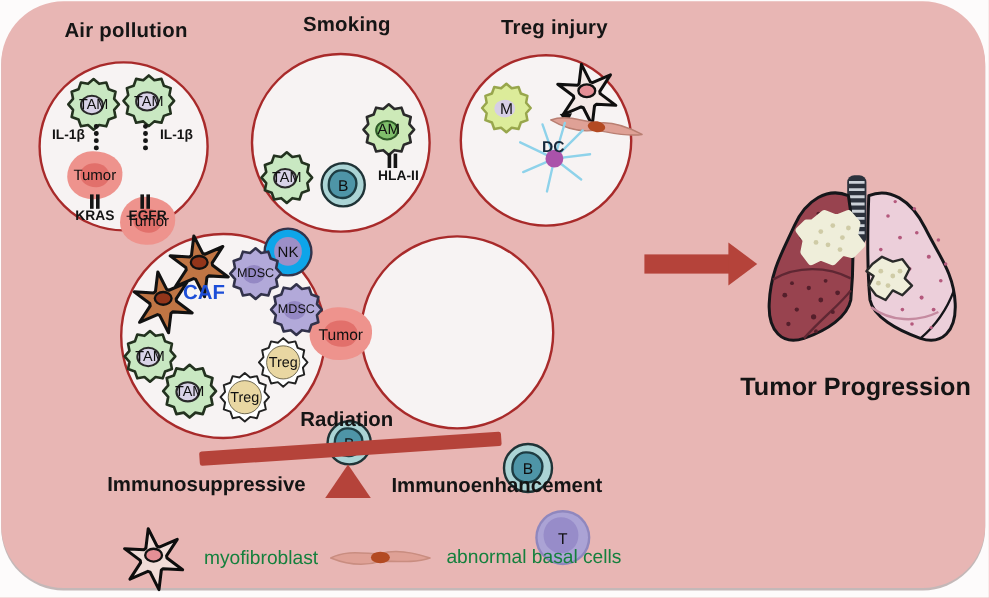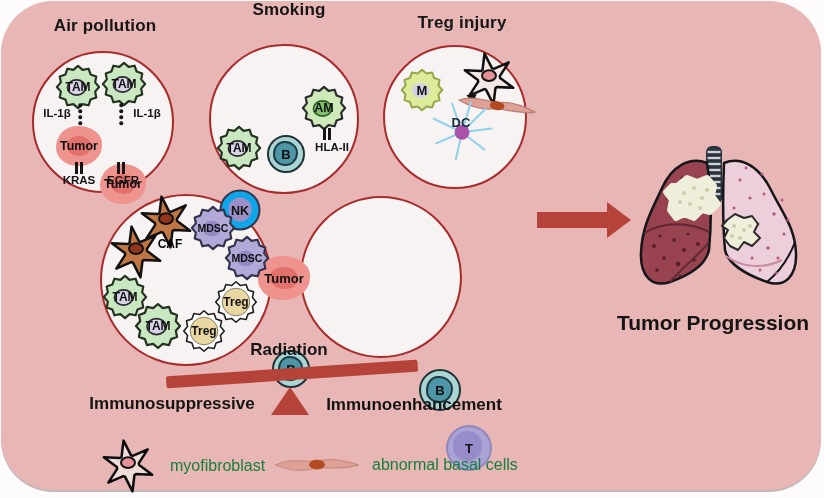--- a/index.html
+++ b/index.html
@@ -21,21 +21,21 @@
   }
   .title{
     position:absolute;font-weight:bold;font-size:17px;color:#151515;
     transform:translate(-50%,-50%);white-space:nowrap;letter-spacing:.2px;
   }
   .cell{position:absolute;transform:translate(-50%,-50%);}
   .cell svg{display:block;overflow:visible;}
   .clabel{
     position:absolute;left:0;top:0;width:100%;height:100%;
     display:flex;align-items:center;justify-content:center;
-    font-weight:bold;color:#101010;pointer-events:none;
+    font-weight:normal;color:#101010;pointer-events:none;
   }
   .round{border-radius:50%;box-sizing:border-box;position:relative;}
   
   .c-nk{background:#0ea5e9;border:2.5px solid #33334b;}
   .c-nk::before{content:"";position:absolute;left:18%;top:16%;width:64%;height:64%;
     border-radius:50%;background:#9c8fc7;}
   
   .c-b{background:#abd4d5;border:2.5px solid #1f3336;}
   .c-b::before{content:"";position:absolute;left:13%;top:12%;width:72%;height:72%;
     border-radius:46% 54% 50% 50%/52% 48% 55% 45%;background:#4e95a7;border:2px solid #1d3c42;box-sizing:border-box;}
@@ -44,21 +44,21 @@
   .c-t::before{content:"";position:absolute;left:12%;top:10%;width:70%;height:70%;
     border-radius:50%;background:#978cc9;}
   
   .c-tumor{background:#ee938d;border-radius:46% 54% 52% 48%/55% 45% 52% 48%;position:relative;}
   .c-tumor::before{content:"";position:absolute;left:24%;top:26%;width:52%;height:50%;
     border-radius:50% 50% 45% 55%/48% 52% 50% 50%;background:#e2706b;}
   .dot{position:absolute;width:3.5px;height:3.5px;border-radius:50%;background:#161616;transform:translate(-50%,-50%);}
   .dbar{position:absolute;width:8px;height:12px;box-sizing:border-box;
     border-left:3px solid #151515;border-right:3px solid #151515;transform:translate(-50%,-50%);}
   .small-label{position:absolute;transform:translate(-50%,-50%);font-weight:bold;font-size:11.5px;color:#141414;white-space:nowrap;}
-  .cell-label-free{position:absolute;transform:translate(-50%,-50%);font-weight:bold;font-size:12px;color:#000000;white-space:nowrap;}
+  .cell-label-free{position:absolute;transform:translate(-50%,-50%);font-weight:bold;font-size:17px;color:#1d4ed8;white-space:nowrap;}
   
   .plank{position:absolute;left:166px;top:368px;width:252px;height:12px;background:#b5433a;transform:rotate(-3.8deg);border-radius:2px;}
   .fulcrum{position:absolute;left:271px;top:387px;width:0;height:0;
     border-left:19px solid transparent;border-right:19px solid transparent;border-bottom:28px solid #b5433a;}
   .balance-label{position:absolute;transform:translate(-50%,-50%);font-weight:bold;font-size:17px;color:#141414;white-space:nowrap;}
   
   .arrow-shaft{position:absolute;left:537px;top:212px;width:71px;height:16px;background:#b5433a;}
   .arrow-head{position:absolute;left:607px;top:202px;width:0;height:0;
     border-top:18px solid transparent;border-bottom:18px solid transparent;border-left:24px solid #b5433a;}
   .progression{position:absolute;left:713px;top:323px;transform:translate(-50%,-50%);
@@ -105,21 +105,21 @@
           <line x1="50" y1="52" x2="64" y2="4"></line>
       </g>
       <circle cx="50" cy="52" r="12" style="fill:#aa52aa"></circle>
     </symbol>
   </defs>
 </svg>
 
 <div class="panel"></div>
 
 <div class="title" style="left:105px;top:26px">Air pollution</div>
-<div class="title" style="left:289px;top:10px">Smoking</div>
+<div class="title" style="left:289px;top:21px">Smoking</div>
 <div class="title" style="left:462px;top:23px">Treg injury</div>
 
 <div class="circle" style="left:32px;top:51px;width:142px;height:142px"></div>
 <div class="circle" style="left:209px;top:44px;width:150px;height:150px"></div>
 <div class="circle" style="left:383px;top:45px;width:144px;height:144px"></div>
 <div class="circle" style="left:100px;top:194px;width:172px;height:172px"></div>
 <div class="circle" style="left:300px;top:196px;width:162px;height:162px"></div>
 
 <div class="cell" style="left:78px;top:87px;width:48px;height:48px">
   <svg width="48" height="48" style="--body:#c9e8c2;--edge:#23321f;--nuc:#d9d3e8;--nucedge:#2a2a2a">

